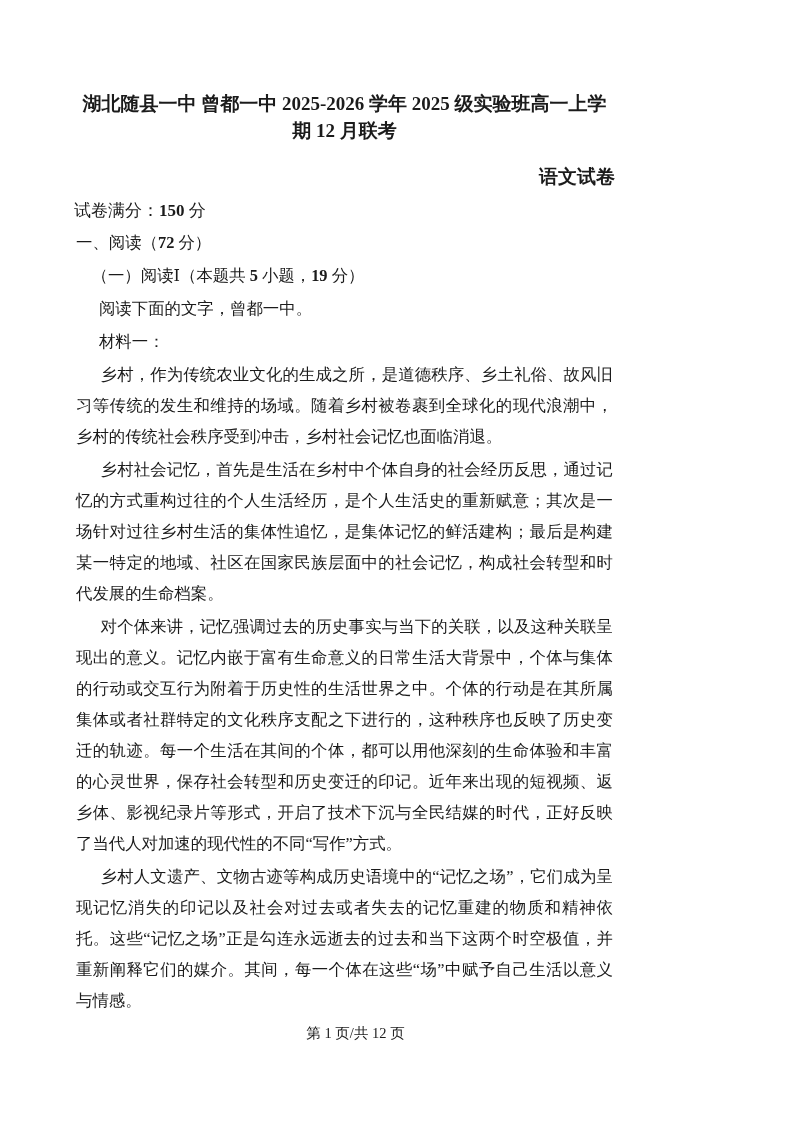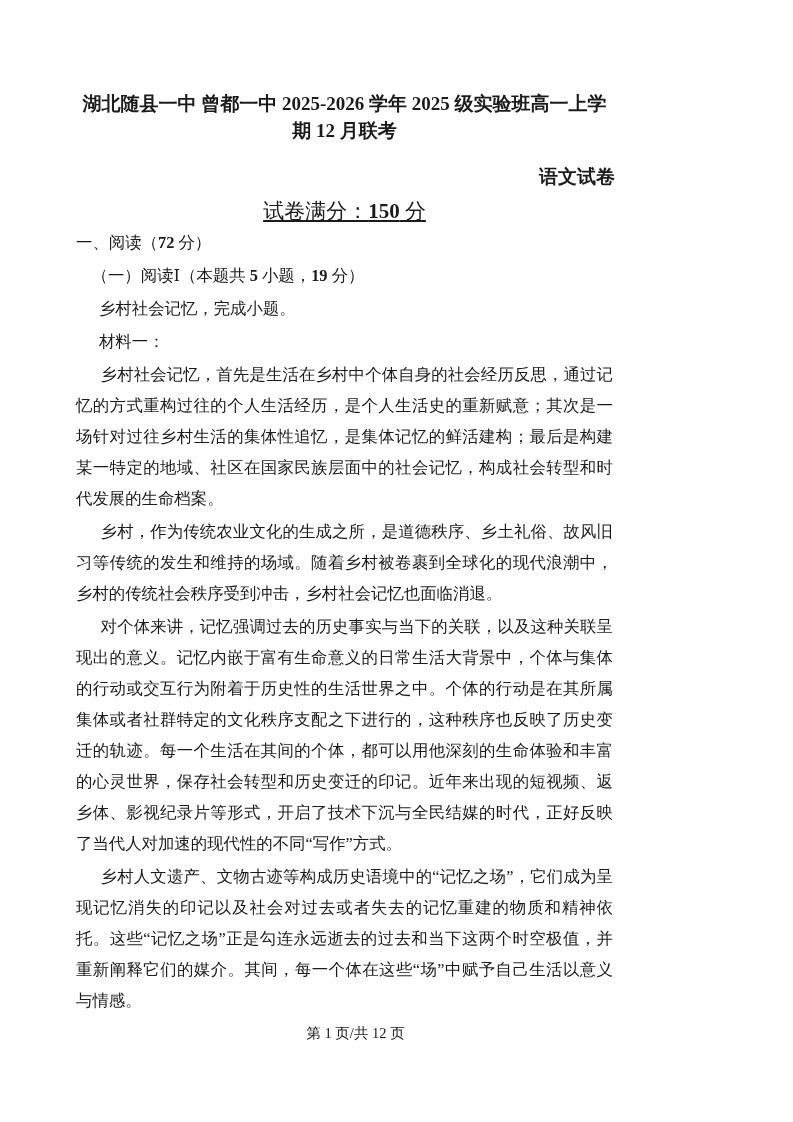--- a/index.html
+++ b/index.html
@@ -28,25 +28,24 @@
     margin: 0;
   }
   .doc-subtitle {
     text-align: right;
     font-weight: bold;
     font-size: 19px;
     line-height: 27px;
     margin: 19px 0 0 0;
   }
   .score-note {
-    text-align: center;
-    font-size: 21px;
+    text-align: left;
+    font-size: 17px;
     line-height: 20px;
     margin-top: 11px;
-    text-decoration: underline;
   }
   .body-text {
     margin-top: 6px;
     font-size: 16.4px;
     line-height: 31px;
     text-align: justify;
   }
   .body-text p, .body-text div {
     margin: 2px;
     padding: 0;
@@ -85,27 +84,27 @@
     <h2 class="doc-subtitle">语文试卷</h2>
 
     <div class="score-note"><span>试卷满分：</span><span class="bn">150</span><span> 分</span></div>
 
     <div class="body-text">
 
       <div class="section-heading"><span>一、阅读（</span><span class="bn">72</span><span> 分）</span></div>
 
       <div class="indent-paren"><span>（一）阅读Ⅰ（本题共 </span><span class="bn">5</span><span> 小题，</span><span class="bn">19</span><span> 分）</span></div>
 
-      <div class="indent">乡村社会记忆，完成小题。</div>
+      <div class="indent">阅读下面的文字，曾都一中。</div>
 
       <div class="indent">材料一：</div>
 
+      <p class="indent-para">乡村，作为传统农业文化的生成之所，是道德秩序、乡土礼俗、故风旧习等传统的发生和维持的场域。随着乡村被卷裹到全球化的现代浪潮中，乡村的传统社会秩序受到冲击，乡村社会记忆也面临消退。</p>
+
       <p class="indent-para">乡村社会记忆，首先是生活在乡村中个体自身的社会经历反思，通过记忆的方式重构过往的个人生活经历，是个人生活史的重新赋意；其次是一场针对过往乡村生活的集体性追忆，是集体记忆的鲜活建构；最后是构建某一特定的地域、社区在国家民族层面中的社会记忆，构成社会转型和时代发展的生命档案。</p>
-
-      <p class="indent-para">乡村，作为传统农业文化的生成之所，是道德秩序、乡土礼俗、故风旧习等传统的发生和维持的场域。随着乡村被卷裹到全球化的现代浪潮中，乡村的传统社会秩序受到冲击，乡村社会记忆也面临消退。</p>
 
       <p class="indent-para">对个体来讲，记忆强调过去的历史事实与当下的关联，以及这种关联呈现出的意义。记忆内嵌于富有生命意义的日常生活大背景中，个体与集体的行动或交互行为附着于历史性的生活世界之中。个体的行动是在其所属集体或者社群特定的文化秩序支配之下进行的，这种秩序也反映了历史变迁的轨迹。每一个生活在其间的个体，都可以用他深刻的生命体验和丰富的心灵世界，保存社会转型和历史变迁的印记。近年来出现的短视频、返乡体、影视纪录片等形式，开启了技术下沉与全民结媒的时代，正好反映了当代人对加速的现代性的不同“写作”方式。</p>
 
       <p class="indent-para">乡村人文遗产、文物古迹等构成历史语境中的“记忆之场”，它们成为呈现记忆消失的印记以及社会对过去或者失去的记忆重建的物质和精神依托。这些“记忆之场”正是勾连永远逝去的过去和当下这两个时空极值，并重新阐释它们的媒介。其间，每一个体在这些“场”中赋予自己生活以意义与情感。</p>
 
 
     </div>
   </div>
 
   <div class="footer">第 1 页/共 12 页</div>

